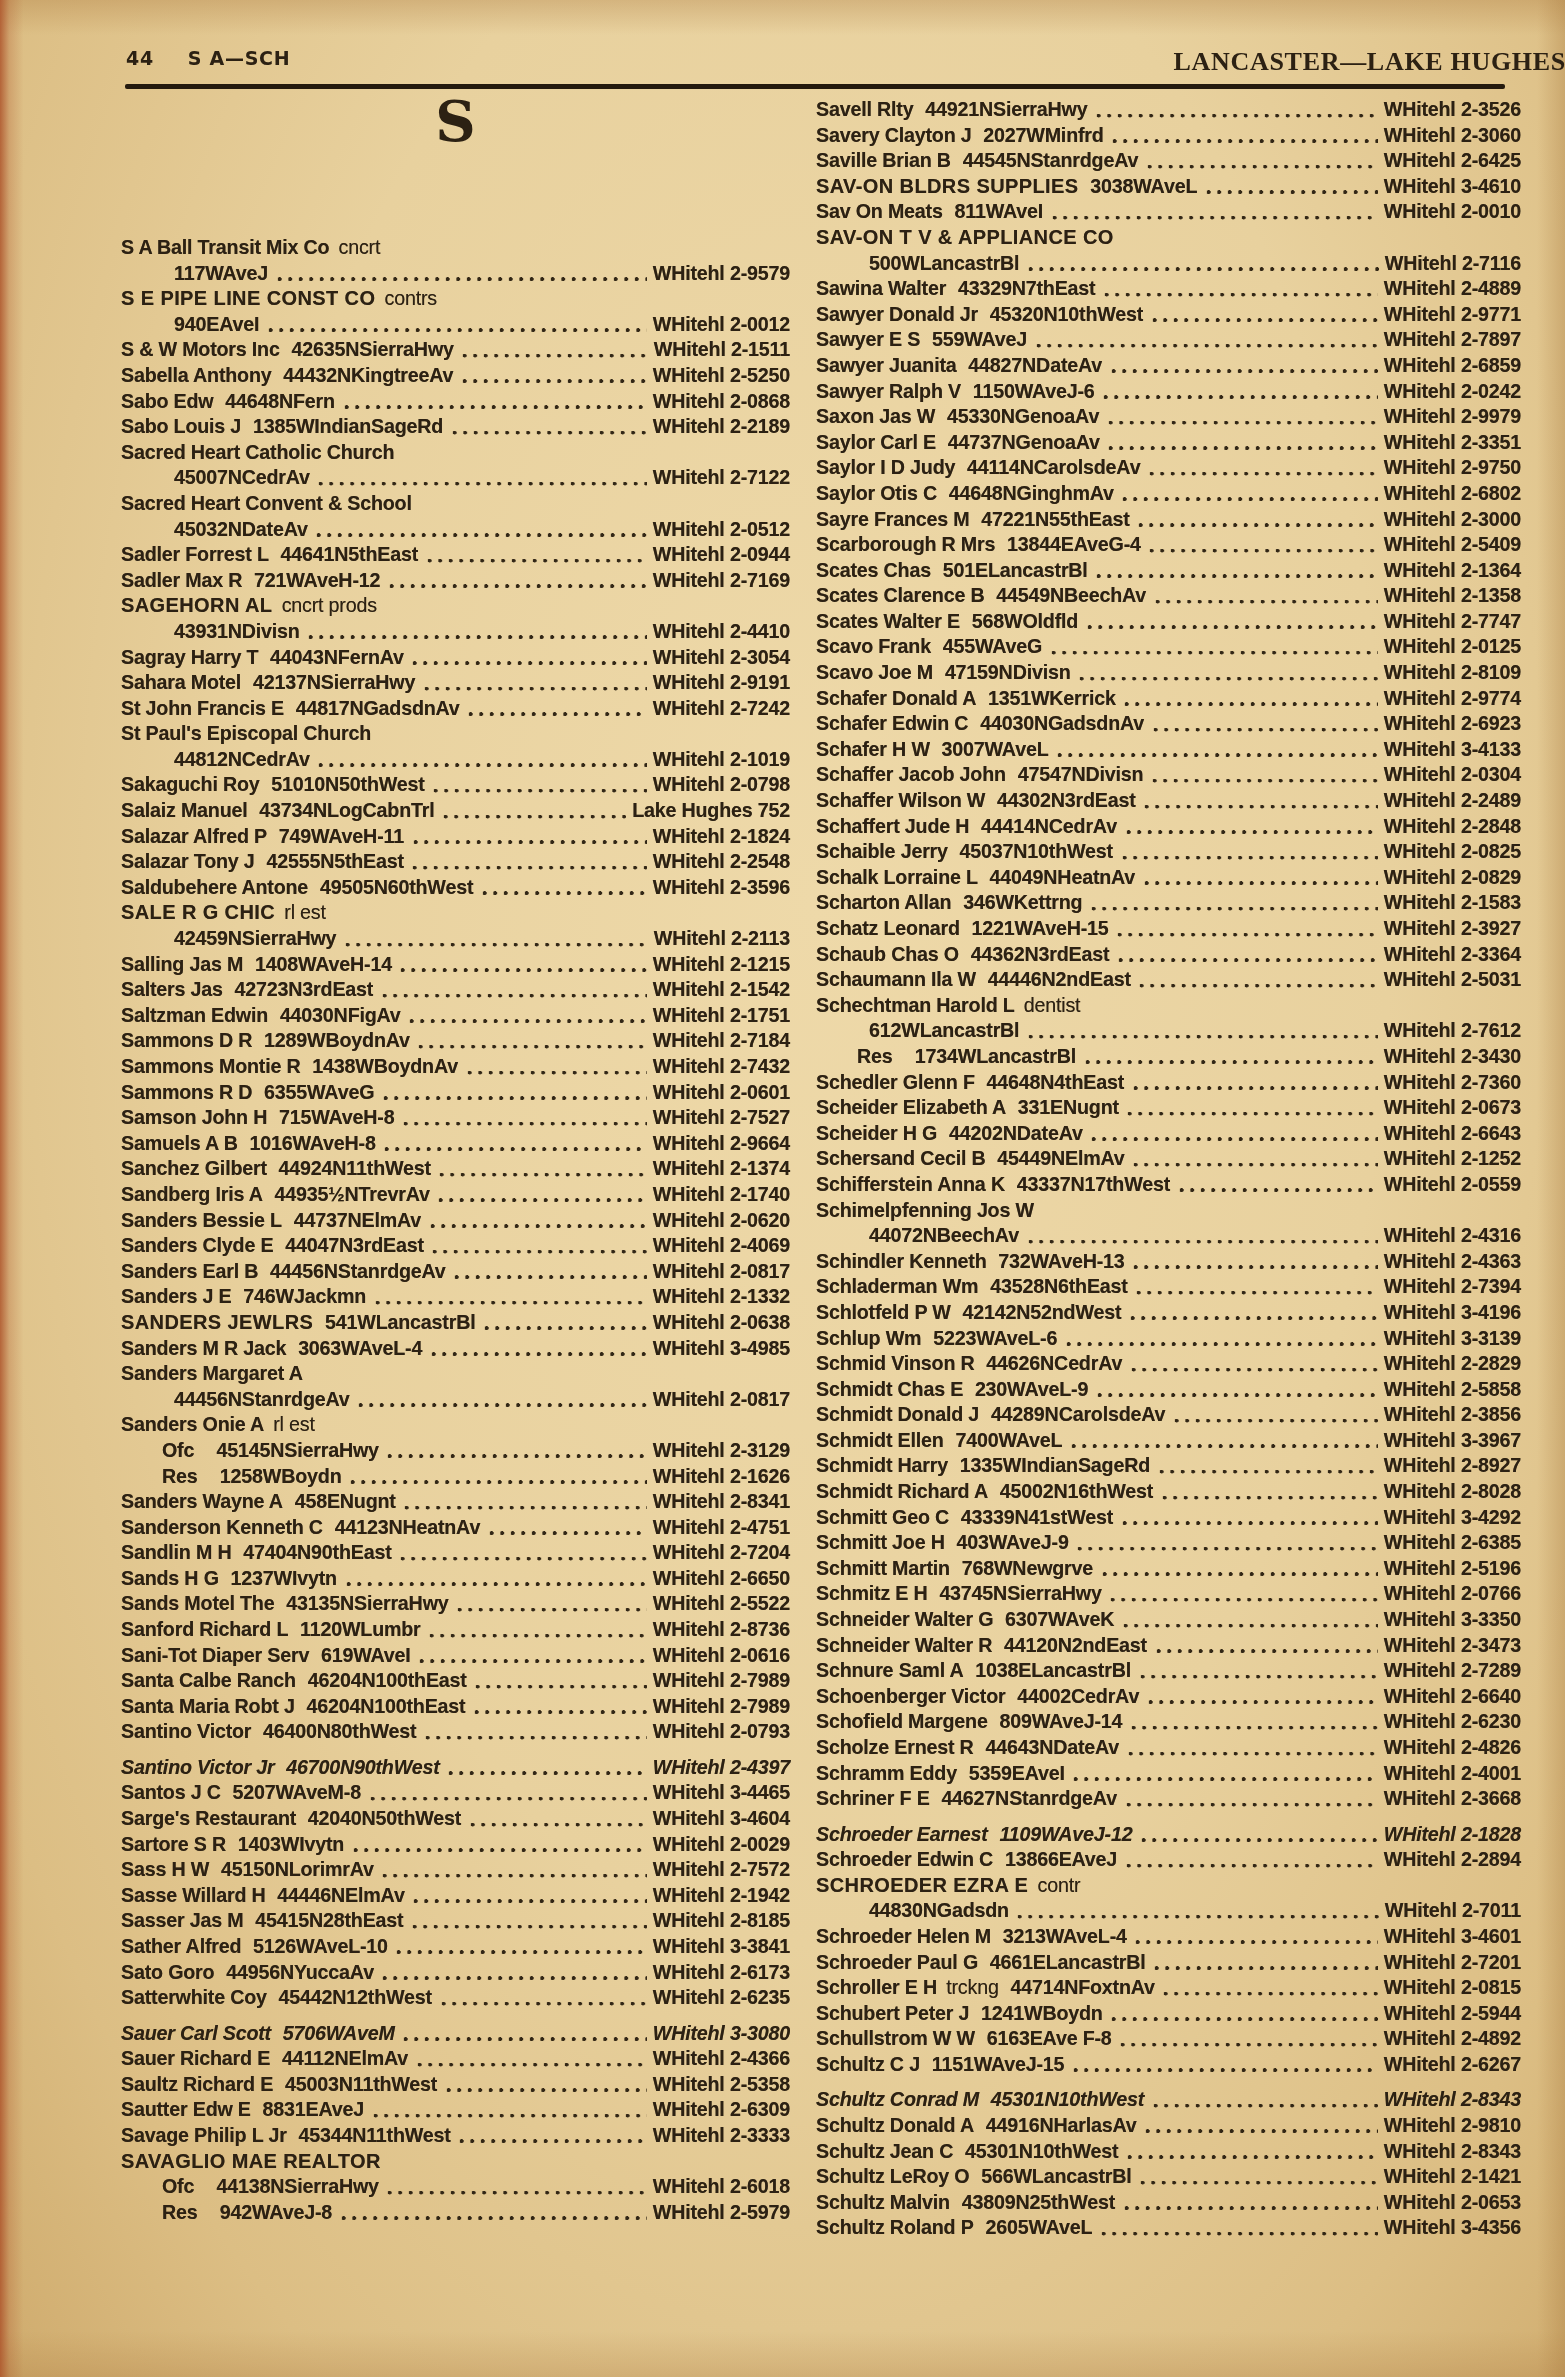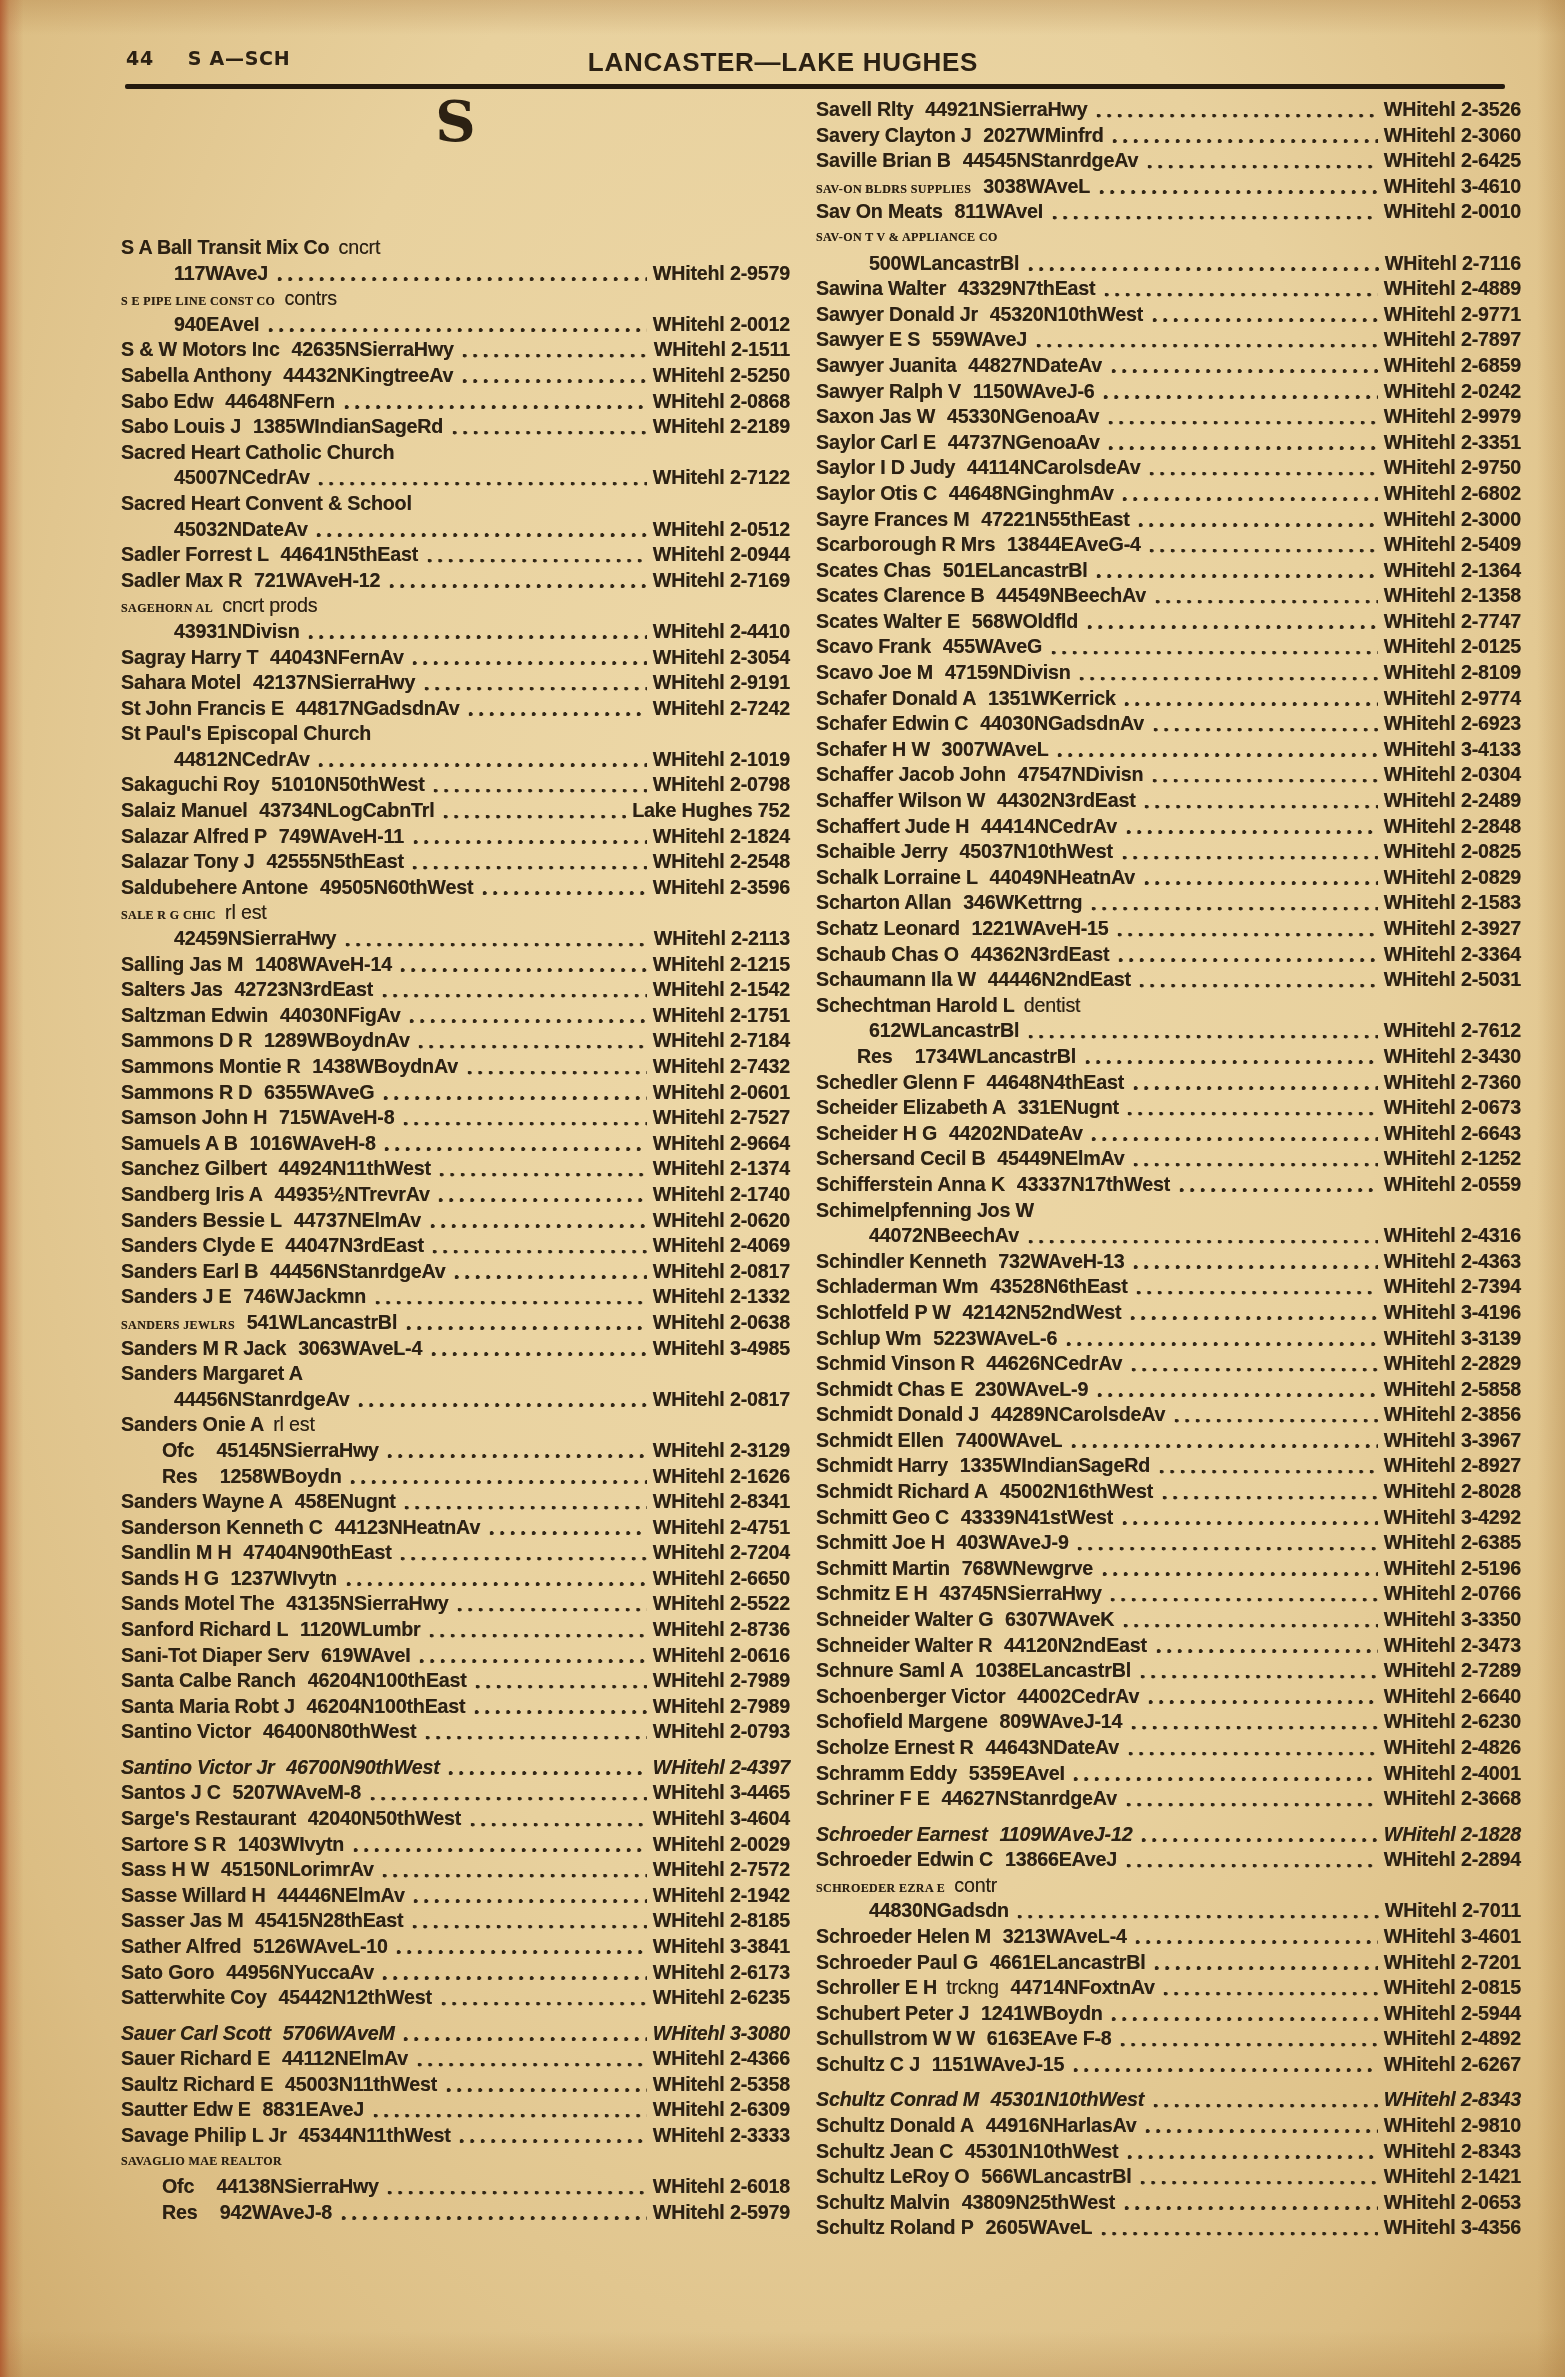--- a/index.html
+++ b/index.html
@@ -8,31 +8,31 @@
     font-family:"Liberation Sans",sans-serif;color:#2c2113;
     background:
       linear-gradient(90deg, rgba(173,84,43,0.85) 0px, rgba(173,84,43,0.28) 9.2px, rgba(173,84,43,0) 23.6px),
       linear-gradient(270deg, rgba(164,116,56,0.35) 0px, rgba(164,116,56,0) 29px),
       linear-gradient(180deg, rgba(170,118,58,0.32) 0px, rgba(170,118,58,0) 35px),
       linear-gradient(0deg, rgba(170,120,60,0.28) 0px, rgba(170,120,60,0) 46px),
       radial-gradient(ellipse at 52% 38%, #eed9a9 0%, #e8d19e 50%, #dcbe84 82%, #cfab6d 100%);
   }
   .hdr-left{position:absolute;top:47px;left:126px;font-family:"DejaVu Sans",sans-serif;font-weight:bold;font-size:19px;letter-spacing:0.7px;white-space:nowrap;}
   .hdr-left .pgnum{margin-right:34px;}
-  .area-title{position:absolute;top:47px;left:0;width:100%;text-align:center;font-family:Liberation Sans, sans-serif;font-weight:bold;font-size:26px;letter-spacing:0.7px;}
+  .area-title{position:absolute;top:47px;left:0;width:100%;text-align:right;font-family:Liberation Serif, serif;font-weight:bold;font-size:26px;letter-spacing:0.7px;}
   .rule{position:absolute;top:84px;left:125px;width:1380px;height:4.6px;background:#241a0e;border-radius:2px;}
   .section-letter{position:absolute;top:93px;left:121px;width:669px;text-align:center;font-family:"DejaVu Serif",serif;font-weight:bold;font-size:56px;line-height:1;}
   .col{position:absolute;font-size:19.7px;line-height:25.6px;font-weight:700;letter-spacing:-0.2px;text-shadow:0 0 0.4px rgba(44,33,19,.55);}
   .col-left{left:121px;top:235px;width:669px;}
   .col-right{left:816px;top:97px;width:705px;}
   .line{display:flex;align-items:baseline;white-space:nowrap;height:25.6px;}
   .line.gap{margin-top:9.8px;font-style:italic;}
   .line.sub{padding-left:41px;}
   .nm{flex:0 0 auto;}
-  .bcaps{font-family:Liberation Serif, serif;font-size:12px;letter-spacing:0.4px;}
+  .bcaps{font-family:Liberation Sans, sans-serif;font-size:20px;letter-spacing:0.4px;}
   .desc{margin-left:9.2px;font-weight:400;flex:0 0 auto;}
   .addr{margin-left:11.8px;flex:0 0 auto;}
   .line.sub .addr:first-child{margin-left:12px;}
   .lbl{flex:0 0 auto;margin-right:10.5px;}
   .lead{
     flex:1 1 auto;min-width:17px;height:8.5px;align-self:flex-end;margin:0 5.9px 2.6px 6.6px;
     background-image:radial-gradient(circle at 4.6px 3.9px, rgba(40,29,14,0.95) 1.7px, rgba(40,29,14,0) 2.2px);
     background-size:10.5px 8.5px;background-repeat:repeat-x;
   }
   .ph{flex:0 0 auto;}

